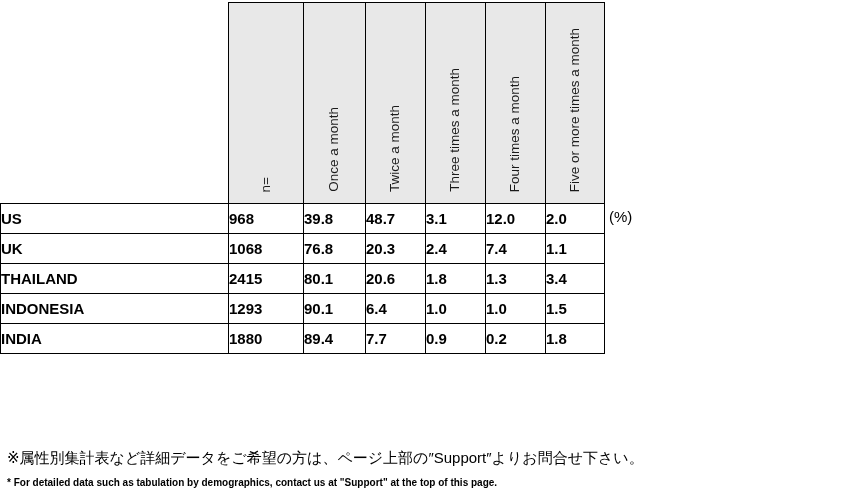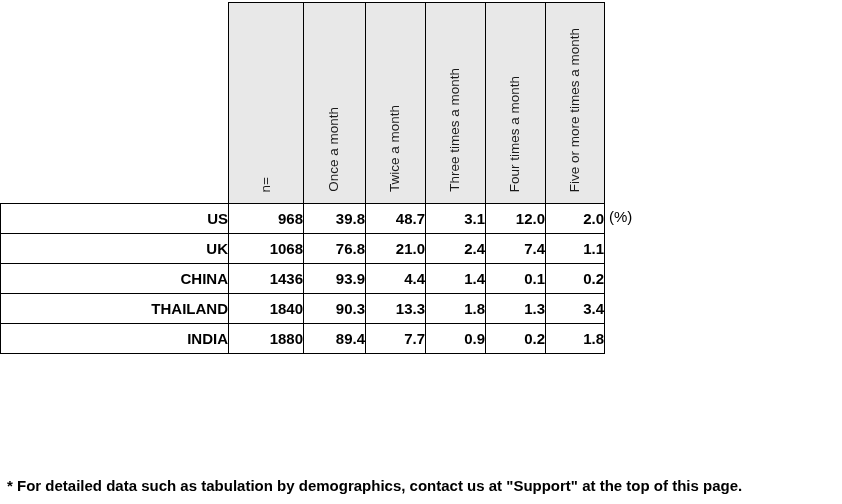--- a/index.html
+++ b/index.html
@@ -33,42 +33,42 @@
     font-size: 13.5px;
     font-weight: 400;
     color: #1a1a1a;
     line-height: 1.1;
     margin-bottom: 7px;
   }
 
   .lbl-cell {
     border: 1px solid #000;
     font-weight: 700; font-size: 15px;
-    text-align: right; padding-left: 4px;
+    text-align: left; padding-left: 4px;
     height: 29px;
   }
   .val-cell {
     border: 1px solid #000;
     font-weight: 700; font-size: 15px;
-    text-align: right; padding-right: 4px;
+    text-align: left; padding-right: 4px;
     height: 29px;
   }
 
   .unit-label {
     position: absolute; left: 609px; top: 208px;
     font-size: 15px; font-weight: 400;
   }
 
   .fn-ja {
     position: absolute; left: 7px; top: 449px;
     font-size: 15px; font-weight: 400; white-space: nowrap;
   }
   .fn-en {
     position: absolute; left: 7px; top: 477px;
-    font-size: 15px; font-weight: 700; white-space: nowrap;
+    font-size: 10px; font-weight: 700; white-space: nowrap;
   }
 </style>
 </head>
 <body>
 
 <div class="canvas">
 
   <table class="freq">
     <colgroup>
       <col style="width:228px">
@@ -97,52 +97,53 @@
         <td class="val-cell">39.8</td>
         <td class="val-cell">48.7</td>
         <td class="val-cell">3.1</td>
         <td class="val-cell">12.0</td>
         <td class="val-cell">2.0</td>
       </tr>
       <tr>
         <td class="lbl-cell">UK</td>
         <td class="val-cell">1068</td>
         <td class="val-cell">76.8</td>
-        <td class="val-cell">21.0</td>
+        <td class="val-cell">20.3</td>
         <td class="val-cell">2.4</td>
         <td class="val-cell">7.4</td>
         <td class="val-cell">1.1</td>
       </tr>
       <tr>
-        <td class="lbl-cell">CHINA</td>
-        <td class="val-cell">1436</td>
-        <td class="val-cell">93.9</td>
-        <td class="val-cell">4.4</td>
-        <td class="val-cell">1.4</td>
-        <td class="val-cell">0.1</td>
-        <td class="val-cell">0.2</td>
-      </tr>
-      <tr>
         <td class="lbl-cell">THAILAND</td>
-        <td class="val-cell">1840</td>
-        <td class="val-cell">90.3</td>
-        <td class="val-cell">13.3</td>
+        <td class="val-cell">2415</td>
+        <td class="val-cell">80.1</td>
+        <td class="val-cell">20.6</td>
         <td class="val-cell">1.8</td>
         <td class="val-cell">1.3</td>
         <td class="val-cell">3.4</td>
+      </tr>
+      <tr>
+        <td class="lbl-cell">INDONESIA</td>
+        <td class="val-cell">1293</td>
+        <td class="val-cell">90.1</td>
+        <td class="val-cell">6.4</td>
+        <td class="val-cell">1.0</td>
+        <td class="val-cell">1.0</td>
+        <td class="val-cell">1.5</td>
       </tr>
       <tr>
         <td class="lbl-cell">INDIA</td>
         <td class="val-cell">1880</td>
         <td class="val-cell">89.4</td>
         <td class="val-cell">7.7</td>
         <td class="val-cell">0.9</td>
         <td class="val-cell">0.2</td>
         <td class="val-cell">1.8</td>
       </tr>
     </tbody>
   </table>
 
   <div class="unit-label">(%)</div>
 
+  <div class="fn-ja">※属性別集計表など詳細データをご希望の方は、ページ上部の″Support″よりお問合せ下さい。</div>
   <div class="fn-en">* For detailed data such as tabulation by demographics, contact us at "Support" at the top of this page.</div>
 
 </div>
 
 </body></html>

